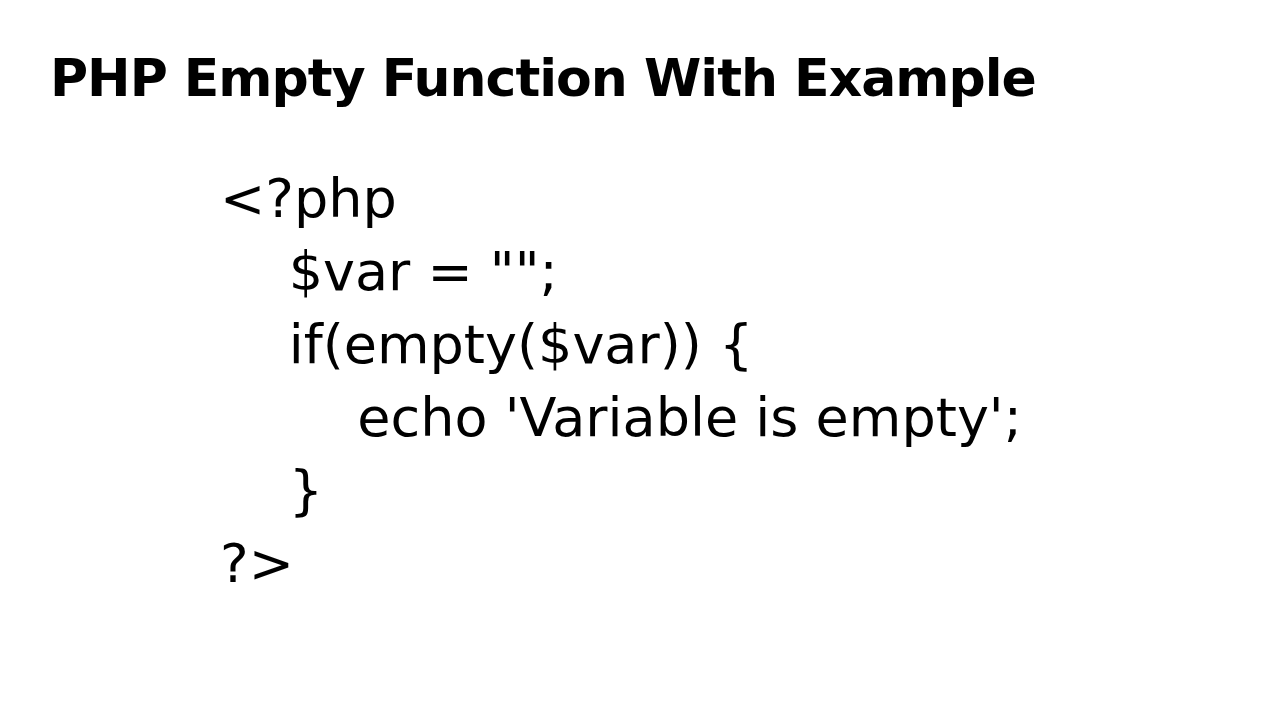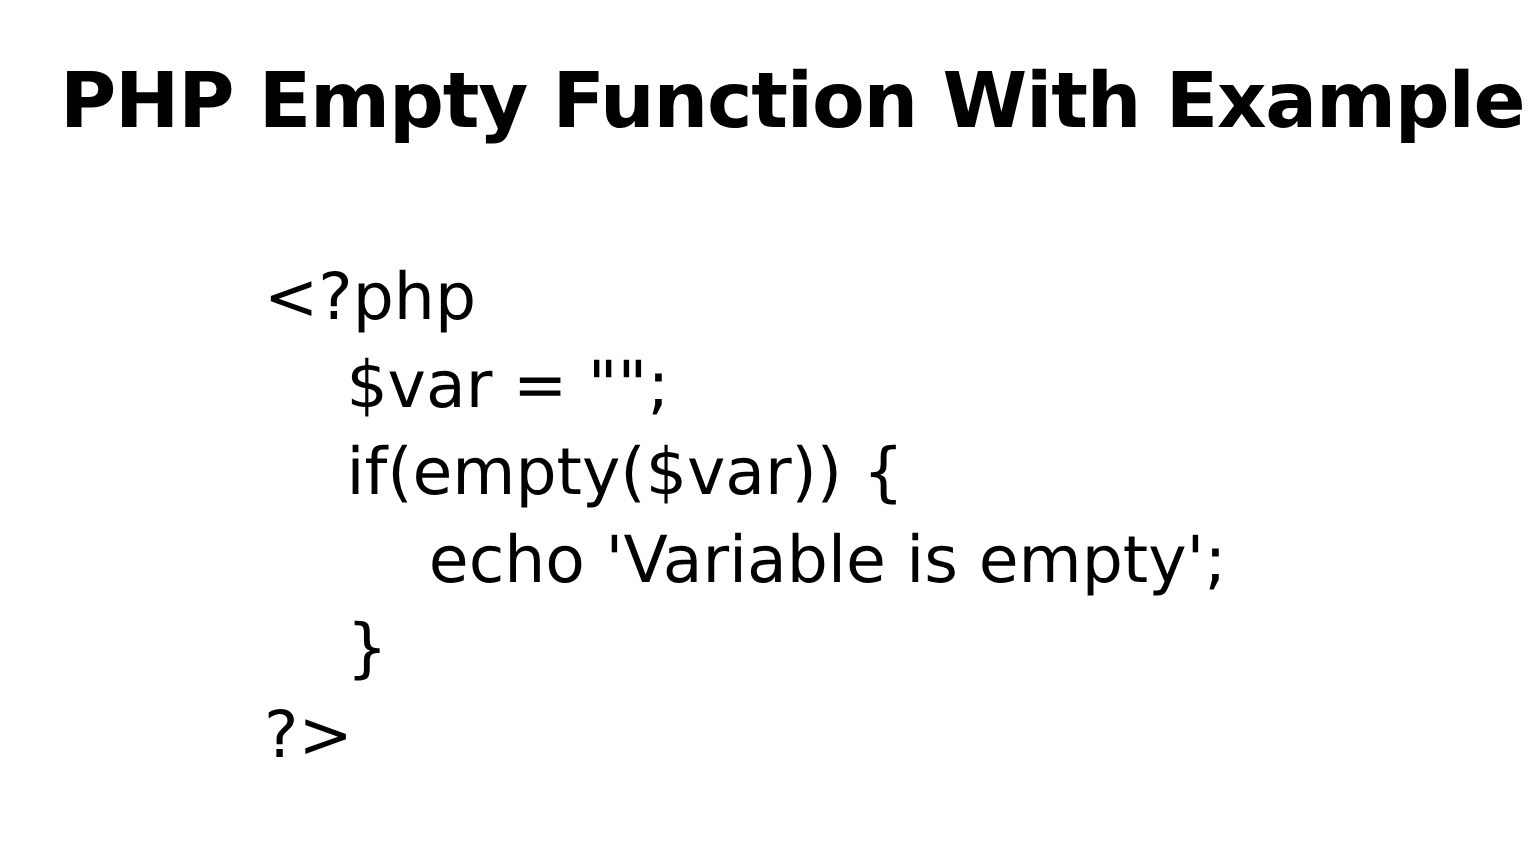--- a/index.html
+++ b/index.html
@@ -15,24 +15,24 @@
       color: #000000;
       overflow: hidden;
     }
     .container {
       width: 100%;
       height: 100%;
       padding: 50px 50px 0 50px;
     }
     .title {
       font-weight: 700;
-      font-size: 64px;
+      font-size: 52px;
       line-height: 1.1;
       letter-spacing: -1px;
-      margin-bottom: 92px;
+      margin-bottom: 56px;
       white-space: nowrap;
     }
     .code-block {
       font-family: "DejaVu Sans", "Liberation Sans", Arial, sans-serif;
       font-size: 54px;
       line-height: 1.35;
       font-weight: 400;
       padding-left: 170px;
       white-space: pre;
     }

